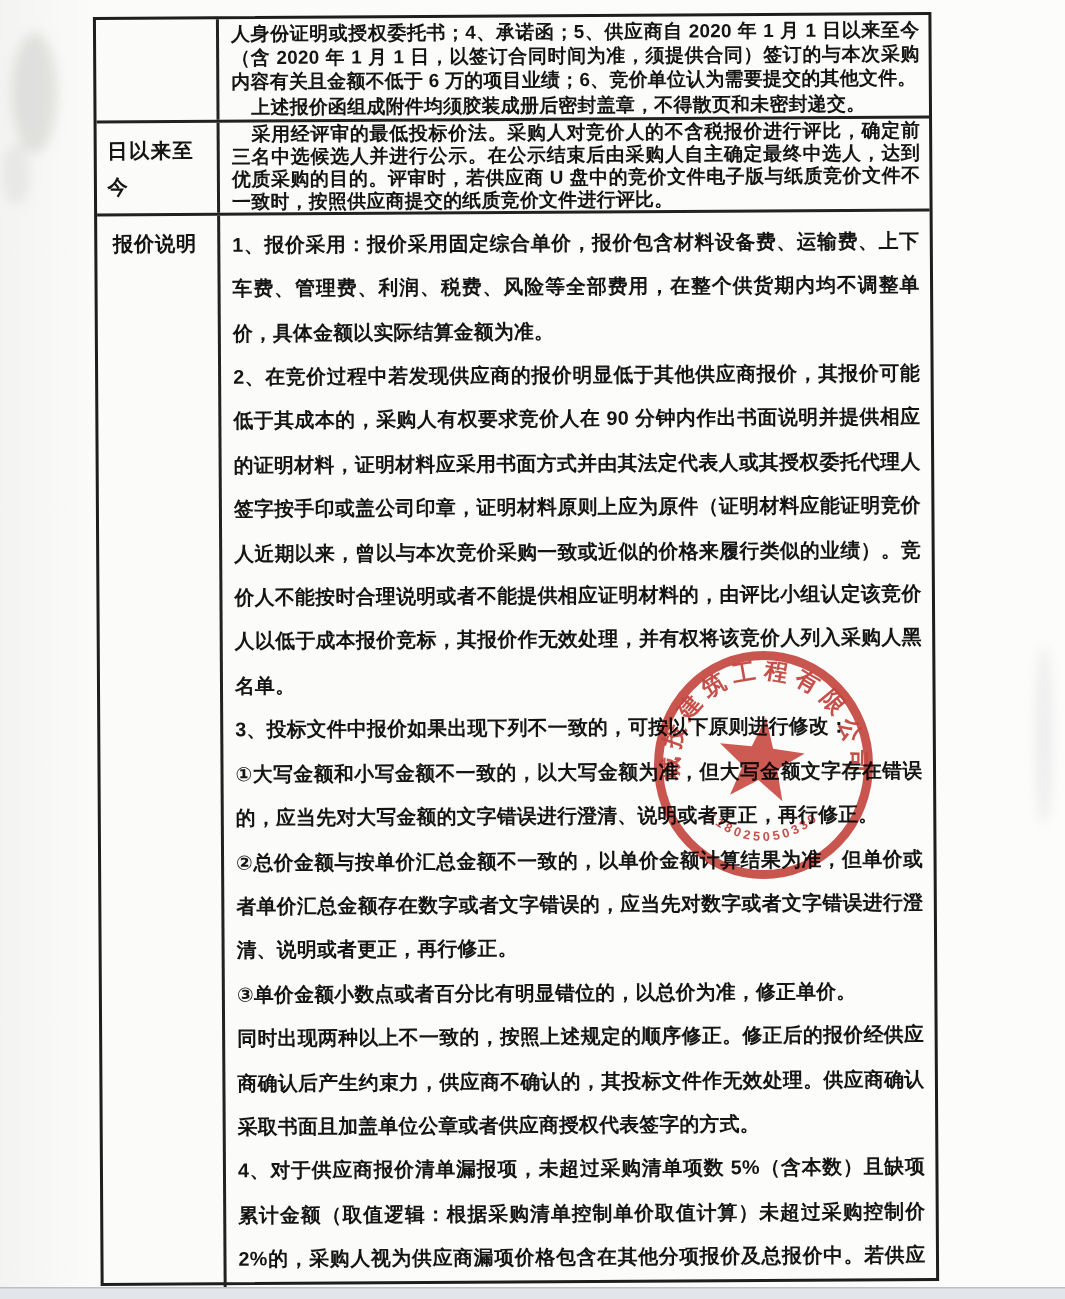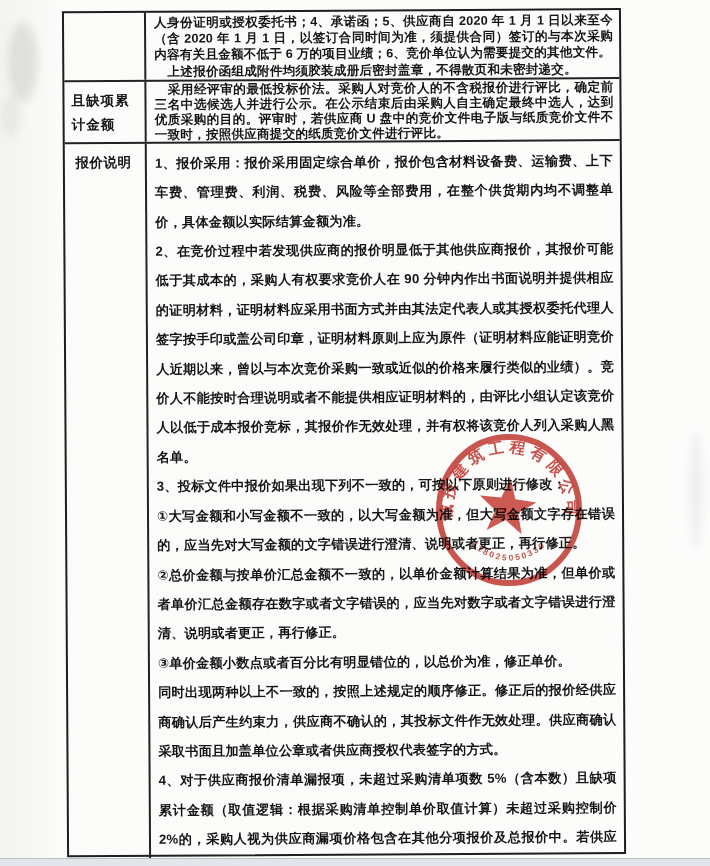--- a/index.html
+++ b/index.html
@@ -76,21 +76,21 @@
 
       <div class="trow r1">
         <div class="hcell"></div>
         <div class="bcell">
           <p>人身份证明或授权委托书；4、承诺函；5、供应商自 2020 年 1 月 1 日以来至今（含 2020 年 1 月 1 日，以签订合同时间为准，须提供合同）签订的与本次采购内容有关且金额不低于 6 万的项目业绩；6、竞价单位认为需要提交的其他文件。</p>
           <p class="indent boldline">上述报价函组成附件均须胶装成册后密封盖章，不得散页和未密封递交。</p>
         </div>
       </div>
 
       <div class="trow r2">
-        <div class="hcell">且缺项累计金额</div>
+        <div class="hcell">日以来至今</div>
         <div class="bcell">
           <p class="indent">采用经评审的最低投标价法。采购人对竞价人的不含税报价进行评比，确定前三名中选候选人并进行公示。在公示结束后由采购人自主确定最终中选人，达到优质采购的目的。评审时，若供应商 U 盘中的竞价文件电子版与纸质竞价文件不一致时，按照供应商提交的纸质竞价文件进行评比。</p>
         </div>
       </div>
 
       <div class="trow r3">
         <div class="hcell center">报价说明</div>
         <div class="bcell">
           <p>1、报价采用：报价采用固定综合单价，报价包含材料设备费、运输费、上下车费、管理费、利润、税费、风险等全部费用，在整个供货期内均不调整单价，具体金额以实际结算金额为准。</p>
           <p>2、在竞价过程中若发现供应商的报价明显低于其他供应商报价，其报价可能低于其成本的，采购人有权要求竞价人在 90 分钟内作出书面说明并提供相应的证明材料，证明材料应采用书面方式并由其法定代表人或其授权委托代理人签字按手印或盖公司印章，证明材料原则上应为原件（证明材料应能证明竞价人近期以来，曾以与本次竞价采购一致或近似的价格来履行类似的业绩）。竞价人不能按时合理说明或者不能提供相应证明材料的，由评比小组认定该竞价人以低于成本报价竞标，其报价作无效处理，并有权将该竞价人列入采购人黑名单。</p>

